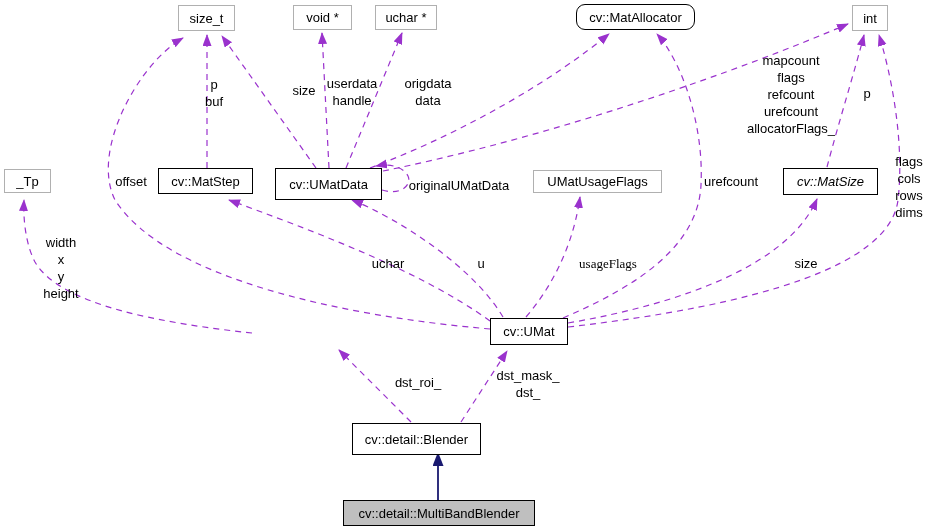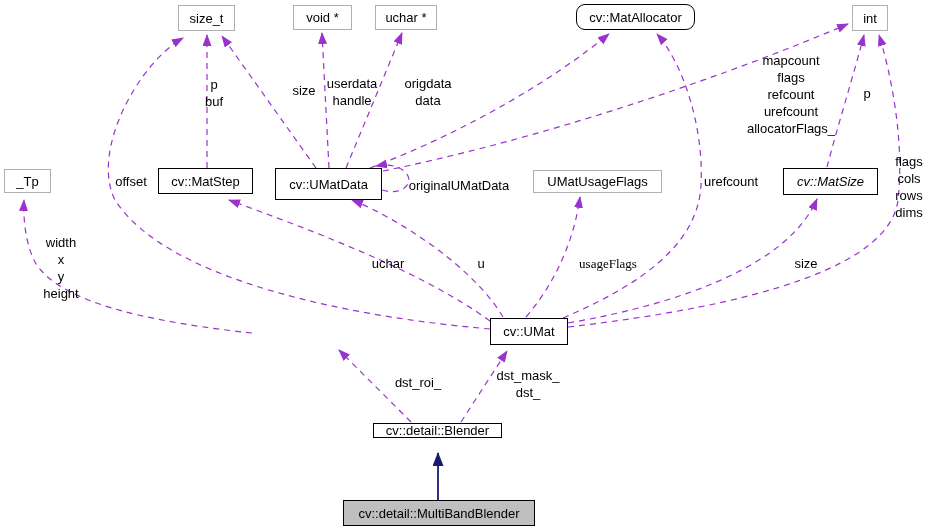--- a/index.html
+++ b/index.html
@@ -59,21 +59,21 @@
   <div class="node ext" style="left:852px;top:5px;width:36px;height:26px;">int</div>
 
   <div class="node ext" style="left:4px;top:169px;width:47px;height:24px;">_Tp</div>
   <div class="node" style="left:158px;top:168px;width:95px;height:26px;">cv::MatStep</div>
   <div class="node" style="left:275px;top:168px;width:107px;height:32px;">cv::UMatData</div>
   <div class="node ext" style="left:533px;top:170px;width:129px;height:23px;">UMatUsageFlags</div>
   <div class="node" style="left:783px;top:168px;width:95px;height:27px;font-style:italic;">cv::MatSize</div>
 
   <div class="node" style="left:490px;top:318px;width:78px;height:27px;">cv::UMat</div>
 
-  <div class="node" style="left:373px;top:423px;width:129px;height:15px;">cv::detail::Blender</div>
+  <div class="node" style="left:352px;top:423px;width:129px;height:32px;">cv::detail::Blender</div>
   <div class="node hl" style="left:343px;top:500px;width:192px;height:26px;">cv::detail::MultiBandBlender</div>
 
   <div class="elabel" style="left:214px;top:93px;">p
 buf</div>
   <div class="elabel" style="left:304px;top:90px;">size</div>
   <div class="elabel" style="left:352px;top:92px;">userdata
 handle</div>
   <div class="elabel" style="left:428px;top:92px;">origdata
 data</div>
   <div class="elabel" style="left:791px;top:94px;">mapcount

